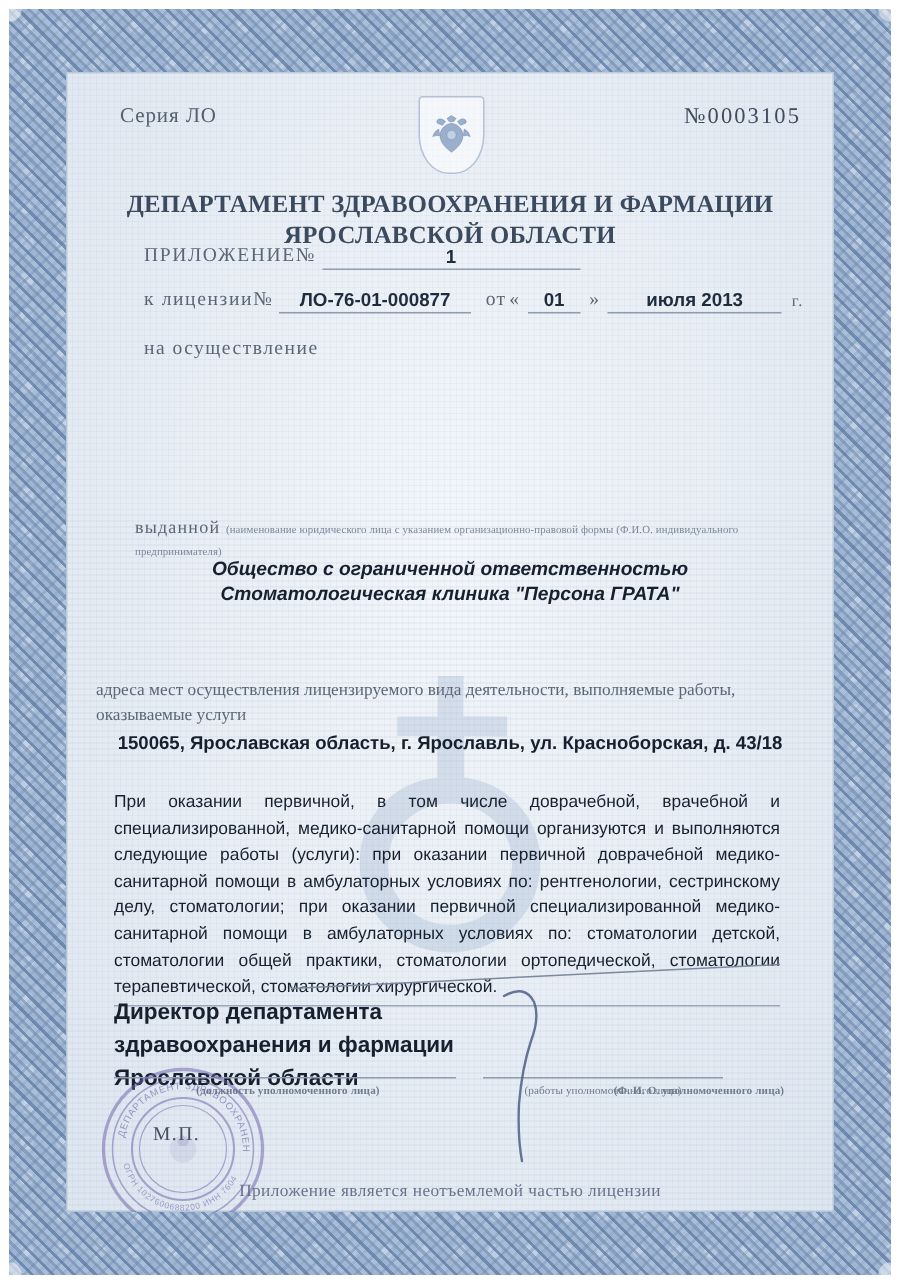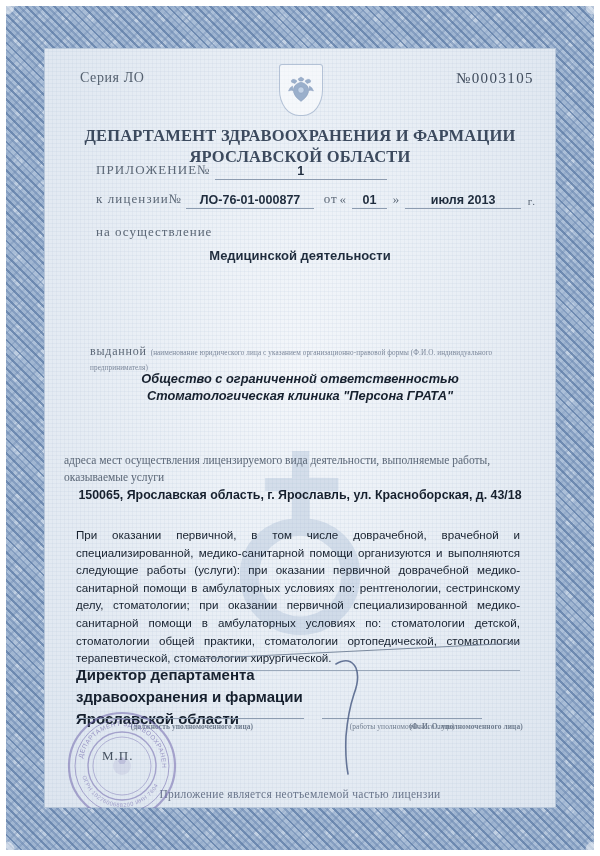--- a/index.html
+++ b/index.html
@@ -457,21 +457,20 @@
         <span class="quote">«</span>
         <span class="field-line day">01</span>
         <span class="quote">»</span>
         <span class="field-line monthyear">июля 2013</span>
         <span class="field-label g-label">г.</span>
       </div>
 
       <div class="row-osush">на осуществление</div>
 
       <div class="activity">
-        <div class="activity-title">Медицинской деятельности</div>
       </div>
 
       <div class="issued-label">
         <span>выданной</span>
         <span class="hint">(наименование юридического лица с указанием организационно-правовой формы (Ф.И.О. индивидуального предпринимателя)</span>
       </div>
       <div class="org-name">Общество с ограниченной ответственностью Стоматологическая клиника "Персона ГРАТА"</div>
 
       <div class="addr-label">адреса мест осуществления лицензируемого вида деятельности, выполняемые работы, оказываемые услуги</div>
       <div class="addr-value">150065, Ярославская область, г. Ярославль, ул. Красноборская, д. 43/18</div>

